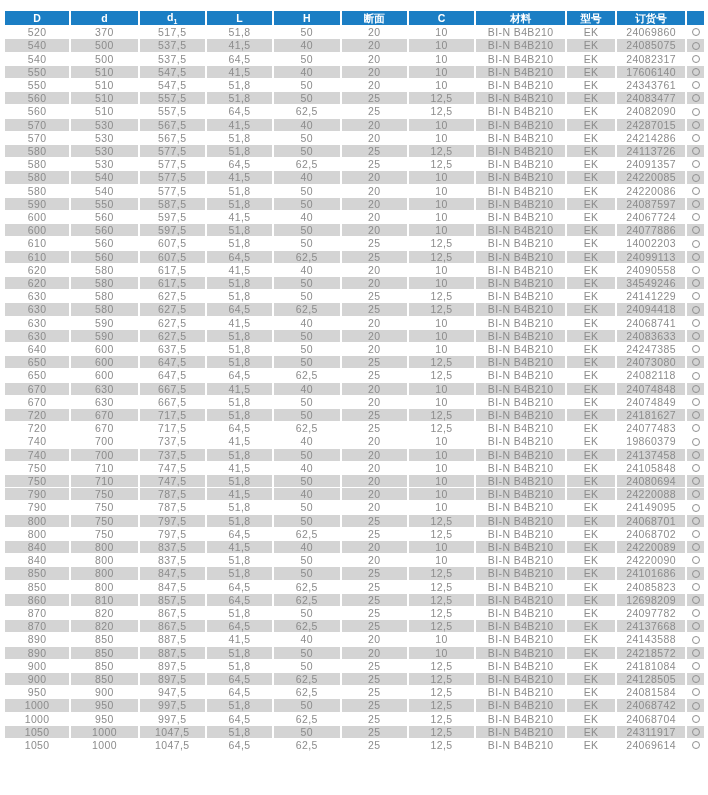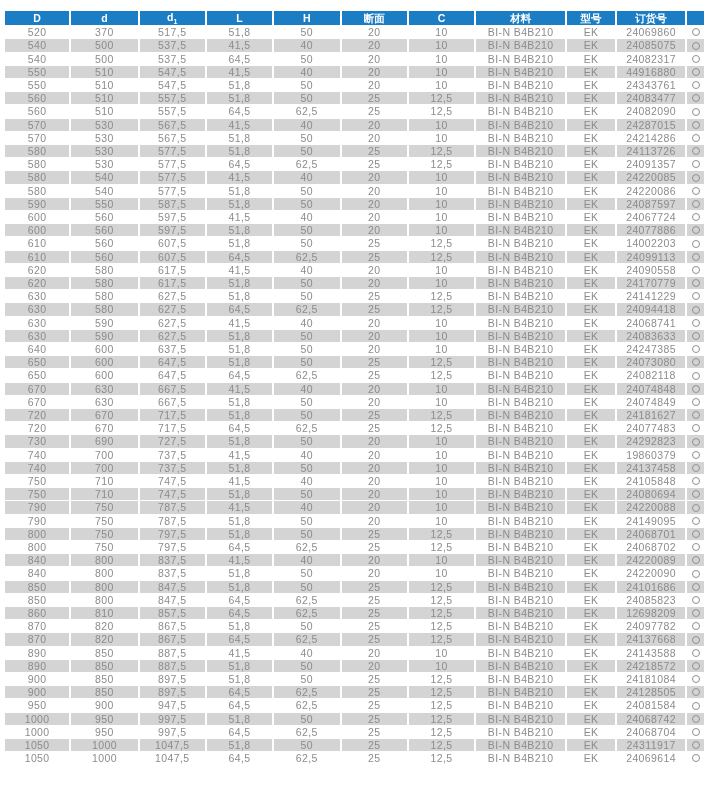--- a/index.html
+++ b/index.html
@@ -112,21 +112,21 @@
         <tr class="alt">
           <td>550</td>
           <td>510</td>
           <td>547,5</td>
           <td>41,5</td>
           <td>40</td>
           <td>20</td>
           <td>10</td>
           <td>BI-N B4B210</td>
           <td>EK</td>
-          <td>44916880</td>
+          <td>17606140</td>
           <td><span class="ring"></span></td>
         </tr>
         <tr>
           <td>550</td>
           <td>510</td>
           <td>547,5</td>
           <td>51,8</td>
           <td>50</td>
           <td>20</td>
           <td>10</td>
@@ -320,21 +320,21 @@
         <tr class="alt">
           <td>620</td>
           <td>580</td>
           <td>617,5</td>
           <td>51,8</td>
           <td>50</td>
           <td>20</td>
           <td>10</td>
           <td>BI-N B4B210</td>
           <td>EK</td>
-          <td>24170779</td>
+          <td>34549246</td>
           <td><span class="ring"></span></td>
         </tr>
         <tr>
           <td>630</td>
           <td>580</td>
           <td>627,5</td>
           <td>51,8</td>
           <td>50</td>
           <td>25</td>
           <td>12,5</td>
@@ -464,33 +464,20 @@
           <td>720</td>
           <td>670</td>
           <td>717,5</td>
           <td>64,5</td>
           <td>62,5</td>
           <td>25</td>
           <td>12,5</td>
           <td>BI-N B4B210</td>
           <td>EK</td>
           <td>24077483</td>
-          <td><span class="ring"></span></td>
-        </tr>
-        <tr class="alt">
-          <td>730</td>
-          <td>690</td>
-          <td>727,5</td>
-          <td>51,8</td>
-          <td>50</td>
-          <td>20</td>
-          <td>10</td>
-          <td>BI-N B4B210</td>
-          <td>EK</td>
-          <td>24292823</td>
           <td><span class="ring"></span></td>
         </tr>
         <tr>
           <td>740</td>
           <td>700</td>
           <td>737,5</td>
           <td>41,5</td>
           <td>40</td>
           <td>20</td>
           <td>10</td>

